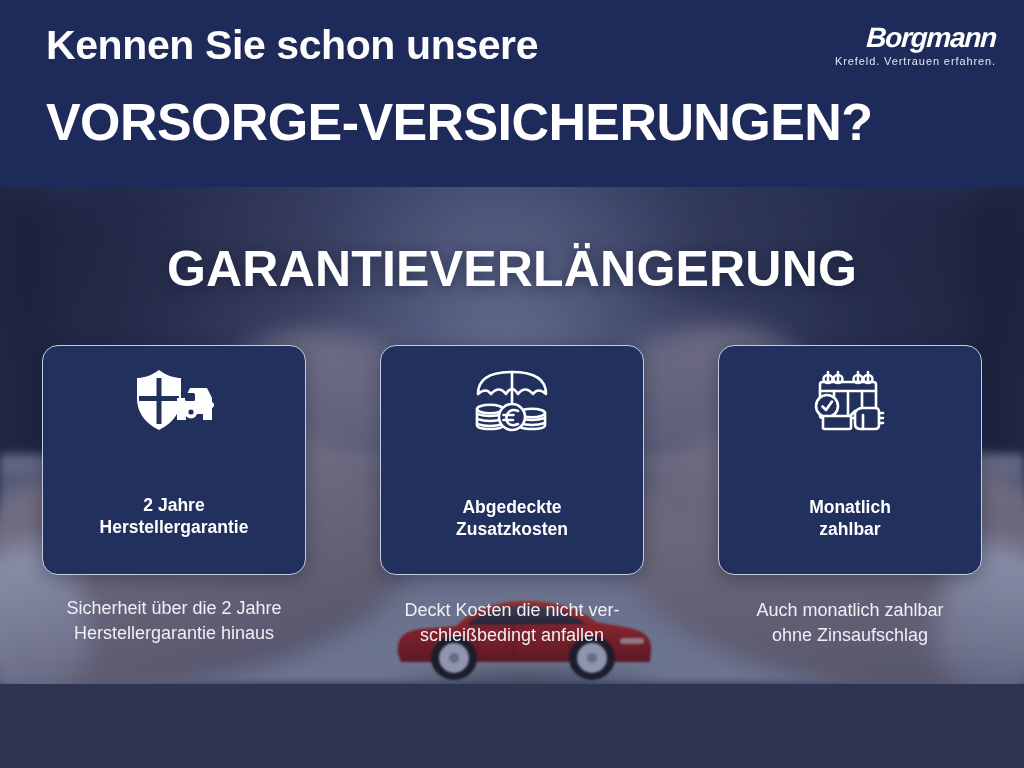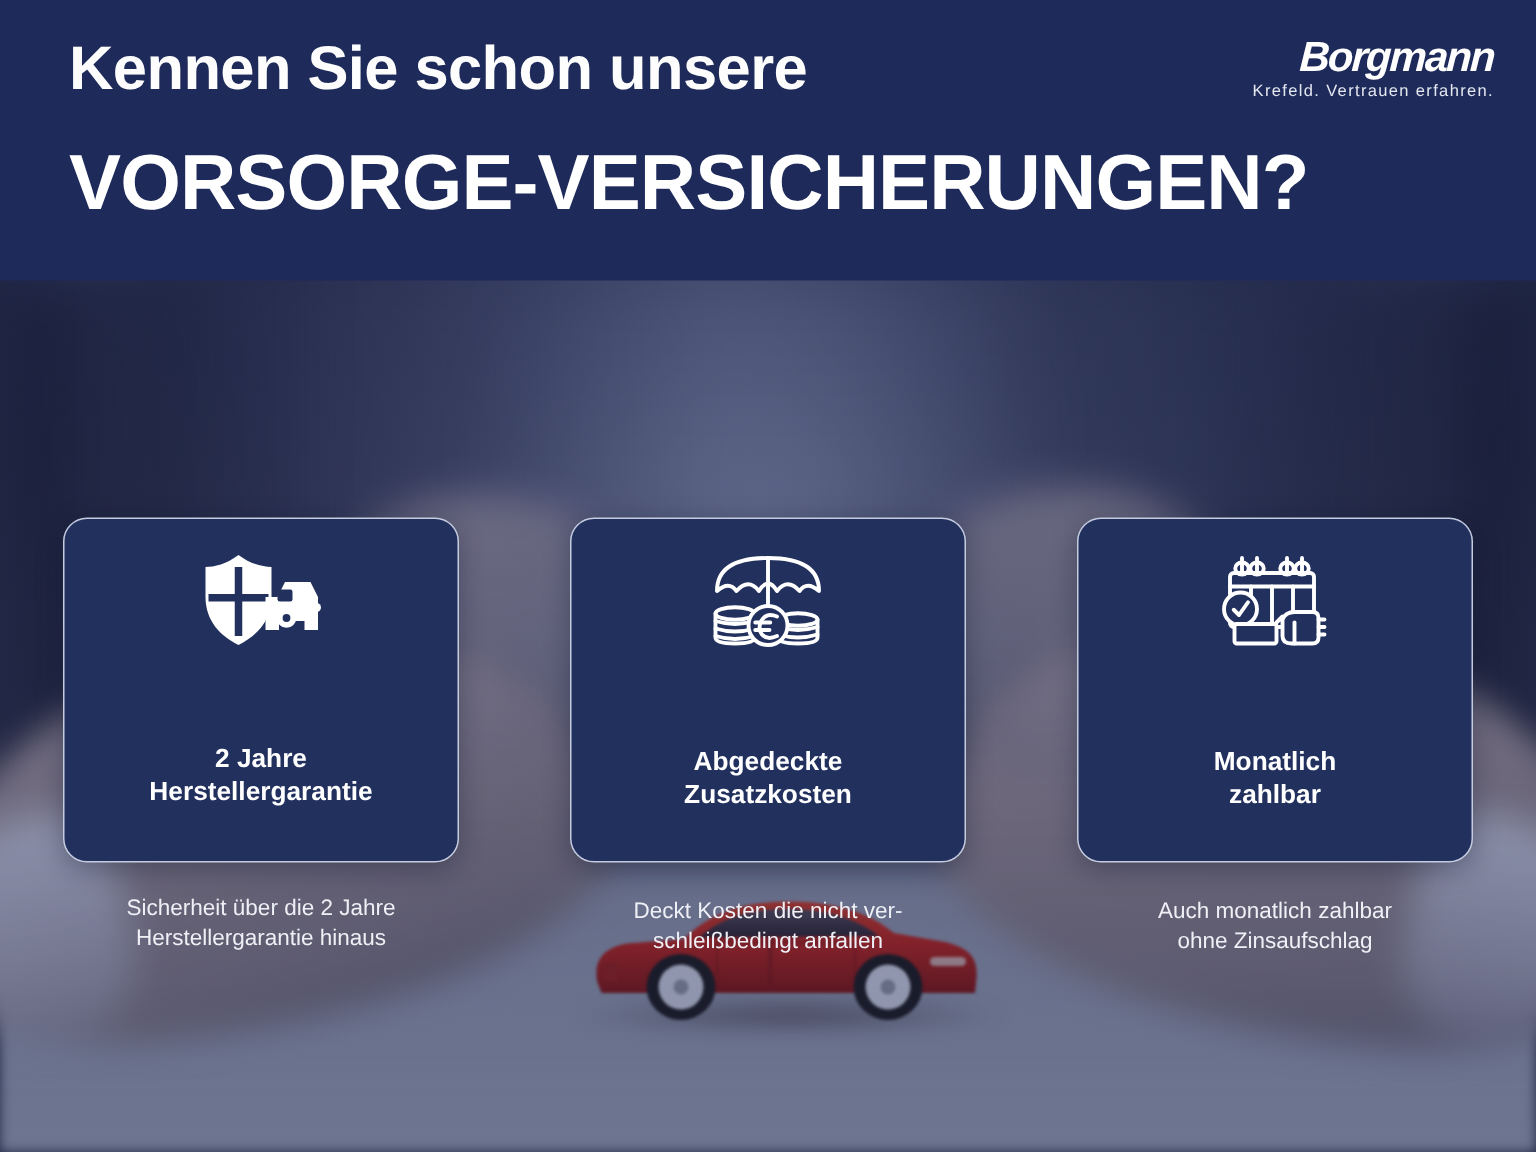--- a/index.html
+++ b/index.html
@@ -3,21 +3,21 @@
 <meta charset="utf-8">
 <title>Borgmann Garantieverlängerung</title>
 <style>
   * { margin:0; padding:0; box-sizing:border-box; }
   html, body {
     width:1024px; height:768px;
     font-family:"Liberation Sans", sans-serif;
     background:#2d3552; overflow:hidden;
   }
   #stage {
-    position:relative; width:1024px; height:768px; overflow:hidden;
+    position:relative; width:1024px; height:684px; overflow:hidden;
     background:#2b3350;
   }
 
   
   .photo { position:absolute; inset:0; overflow:hidden; }
 
   
   .wall {
     position:absolute; left:0; top:0; width:1024px; height:620px;
     background:
@@ -168,21 +168,21 @@
     box-shadow:0 4px 18px rgba(10,16,40,.33);
     gap:48px;
   }
   .card-icon { width:86px; height:74px; display:flex; align-items:center; justify-content:center; }
   .card-icon svg { display:block; }
   .card-title {
     margin-top:12px; font-size:17.5px; font-weight:bold; color:#ffffff;
     line-height:1.28; text-align:center; white-space:pre-line;
   }
   .card-sub {
-    margin-top:9px; font-size:15px; color:#eef0f6;
+    margin-top:9px; font-size:18px; color:#eef0f6;
     line-height:1.38; text-align:center; white-space:pre-line;
   }
 </style>
 </head>
 <body>
 
 <div id="stage">
 
   <div class="photo">
     <div class="wall"></div>
@@ -239,20 +239,21 @@
   <div class="header">
     <div class="head-line1">Kennen Sie schon unsere</div>
     <div class="head-line2">VORSORGE-VERSICHERUNGEN?</div>
 
     <div class="logo">
       <div class="logo-word">Borgmann</div>
       <div class="logo-tag">Krefeld.   Vertrauen erfahren.</div>
     </div>
   </div>
 
+  <div class="main-title">GARANTIEVERLÄNGERUNG</div>
 
   <div class="cards">
 
     <div class="card">
       <div class="card-icon">
         <svg width="82" height="66" viewBox="0 0 82 66" xmlns="http://www.w3.org/2000/svg">
           <path d="M26 2 C18 8 10 10 4 10 L4 30 C4 46 14 56 26 62
                    C38 56 48 46 48 30 L48 10 C42 10 34 8 26 2 Z" fill="#ffffff"></path>
           <rect x="23.5" y="10" width="5" height="46" fill="#22305e"></rect>
           <rect x="6" y="28" width="40" height="5" fill="#22305e"></rect>

